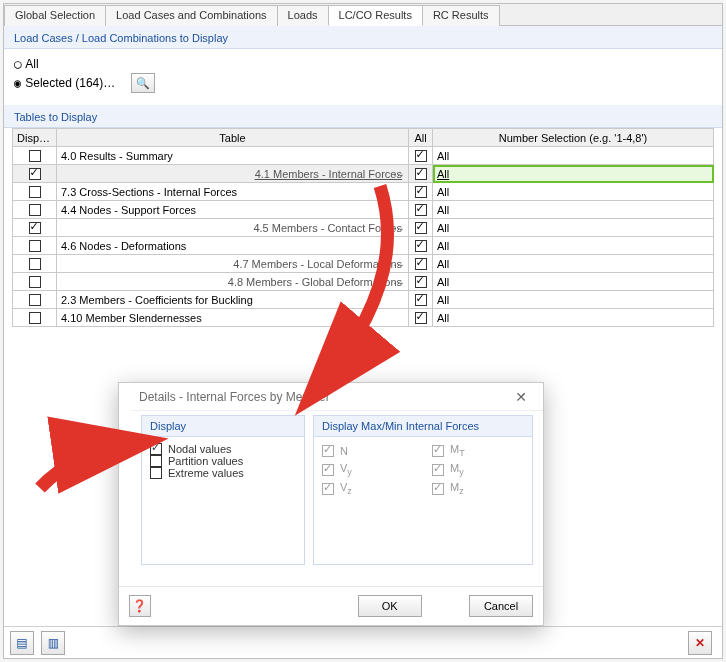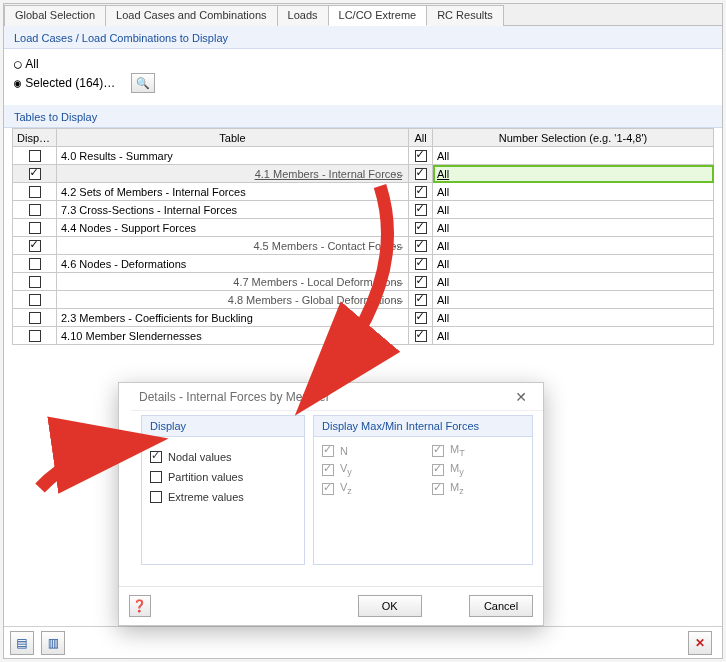--- a/index.html
+++ b/index.html
@@ -129,21 +129,21 @@
     flex: 1;
     min-height: 150px;
   }
   .group.narrow { flex: 0 0 164px; }
   .group-title {
     color:#1a4f9c; font-size:11px;
     background:#eef3fb; border-bottom:1px solid #d0dbee;
     padding: 4px 8px;
   }
   .group-body { padding:6px 8px; font-size:11px; color:#333; }
-  .opt-row { display:flex; align-items:center; gap:6px; margin:8px 0; }
+  .opt-row { display:flex; align-items:center; gap:6px; margin:0 0; }
   .opt-grid { display:grid; grid-template-columns: 1fr 1fr; row-gap:4px; column-gap:18px; }
   .opt-grid .opt-row { margin:0; color:#9a9a9a; }
   sub { font-size:9px; }
 
   .dlg-footer {
     position:absolute; left:0; right:0; bottom:0;
     display:flex; align-items:center; justify-content:space-between;
     padding:8px 10px;
     border-top:1px solid #e5e5e5;
   }
@@ -193,21 +193,21 @@
 </style>
 </head>
 <body>
 
 <div class="app">
 
   <div class="tabs" id="tabs">
       <div class="tab">Global Selection</div>
       <div class="tab">Load Cases and Combinations</div>
       <div class="tab">Loads</div>
-      <div class="tab active">LC/CO Extreme</div>
+      <div class="tab active">LC/CO Results</div>
       <div class="tab">RC Results</div>
     </div>
 
   <div class="section-title">Load Cases / Load Combinations to Display</div>
   <div class="section-body">
     <div class="radio-row">
       <span class="radio-dot">◯</span>
       <span>All</span>
     </div>
     <div class="radio-row">
@@ -241,26 +241,20 @@
             <td class="center"><span class="chk"></span></td>
             <td>4.0 Results - Summary</td>
             <td class="center"><span class="chk on"></span></td>
             <td>All</td>
           </tr>
           <tr class="hl">
             <td class="center"><span class="chk on"></span></td>
             <td class="dots"><span>4.1 Members - Internal Forces</span><span class="d">…</span></td>
             <td class="center"><span class="chk on"></span></td>
             <td class="c-sel-cell">All</td>
-          </tr>
-          <tr>
-            <td class="center"><span class="chk"></span></td>
-            <td>4.2 Sets of Members - Internal Forces</td>
-            <td class="center"><span class="chk on"></span></td>
-            <td>All</td>
           </tr>
           <tr>
             <td class="center"><span class="chk"></span></td>
             <td>7.3 Cross-Sections - Internal Forces</td>
             <td class="center"><span class="chk on"></span></td>
             <td>All</td>
           </tr>
           <tr>
             <td class="center"><span class="chk"></span></td>
             <td>4.4 Nodes - Support Forces</td>

